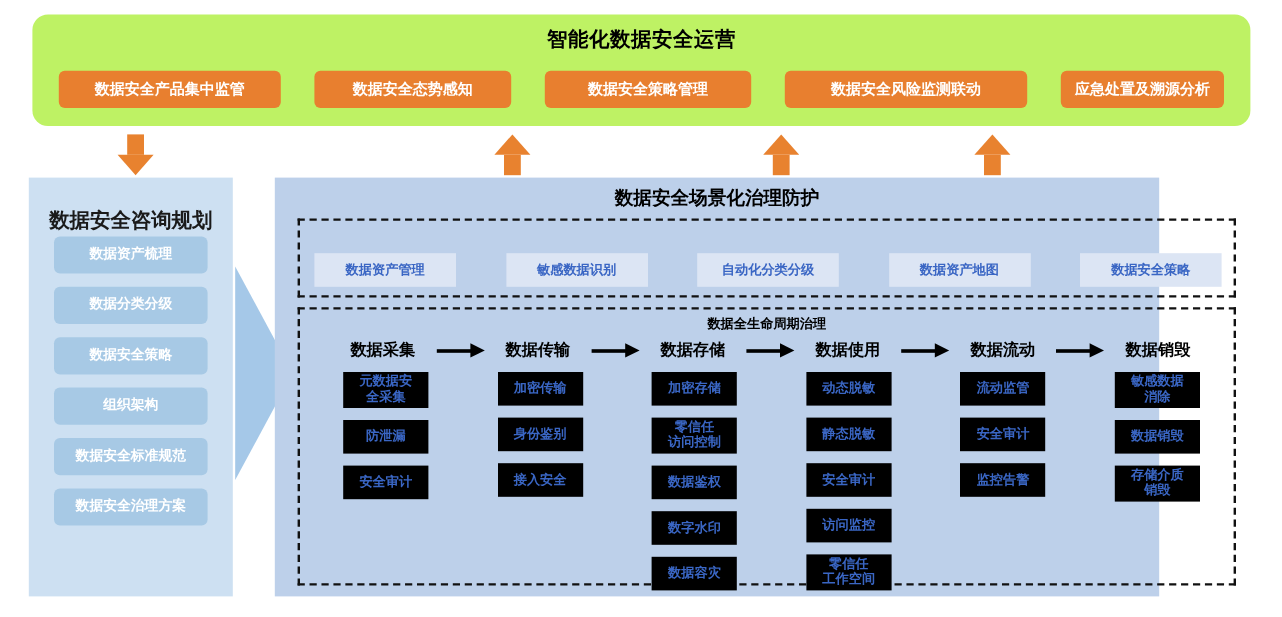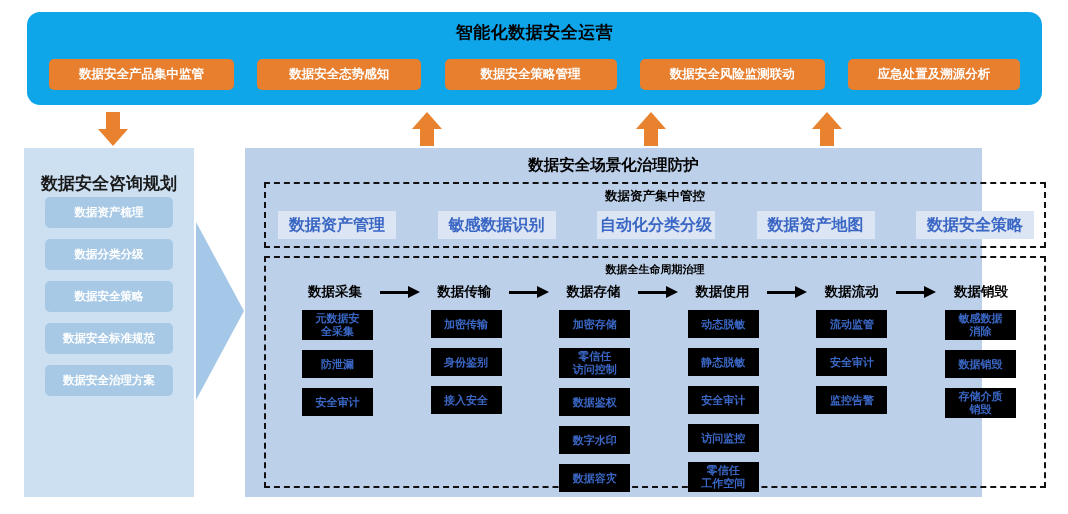--- a/index.html
+++ b/index.html
@@ -15,21 +15,21 @@
     overflow: hidden;
   }
 
   
   #top-banner {
     position: absolute;
     left: 27px;
     top: 12px;
     width: 1015px;
     height: 93px;
-    background: #0ea5e9;
+    background: #bef264;
     border-radius: 13px;
     box-sizing: border-box;
   }
   #top-banner-title {
     position: absolute;
     left: 0;
     top: 9px;
     width: 100%;
     text-align: center;
     font-size: 17px;
@@ -53,22 +53,22 @@
     color: #ffffff;
     font-size: 12.5px;
     font-weight: bold;
     text-align: center;
     box-sizing: border-box;
     white-space: nowrap;
   }
   .banner-btn.w1 { width: 164px; }
   .banner-btn.w2 { width: 185px; }
   .banner-btn.w3 { width: 172px; }
-  .banner-btn.w4 { width: 185px; }
-  .banner-btn.w5 { width: 172px; }
+  .banner-btn.w4 { width: 202px; }
+  .banner-btn.w5 { width: 136px; }
 
   
   .varrow {
     position: absolute;
     width: 30px;
     height: 34px;
   }
   .varrow .shaft {
     position: absolute;
     left: 8px;
@@ -143,21 +143,21 @@
     font-size: 11.5px;
     font-weight: bold;
     text-align: center;
     white-space: nowrap;
     box-sizing: border-box;
   }
 
   
   #main-panel {
     position: absolute;
-    left: 245px;
+    left: 229px;
     top: 148px;
     width: 737px;
     height: 349px;
     background: #bdd0ea;
     box-sizing: border-box;
   }
   #main-panel-title {
     position: absolute;
     left: 0;
     top: 7px;
@@ -195,21 +195,21 @@
     width: 756px;
     display: flex;
     justify-content: space-between;
   }
   .asset-item {
     width: 118px;
     height: 28px;
     line-height: 28px;
     background: #dce5f4;
     color: #3a66c4;
-    font-size: 16px;
+    font-size: 11px;
     font-weight: bold;
     text-align: center;
     white-space: nowrap;
     box-sizing: border-box;
   }
 
   
   #lifecycle-section {
     position: absolute;
     left: 19px;
@@ -330,30 +330,30 @@
   <div class="head"></div>
 </div>
 <div id="big-right-arrow"></div>
 
 <div id="sidebar">
   <div id="sidebar-title">数据安全咨询规划</div>
   <div id="sidebar-items">
     <div class="sidebar-item">数据资产梳理</div>
     <div class="sidebar-item">数据分类分级</div>
     <div class="sidebar-item">数据安全策略</div>
+    <div class="sidebar-item">组织架构</div>
     <div class="sidebar-item">数据安全标准规范</div>
     <div class="sidebar-item">数据安全治理方案</div>
   </div>
 </div>
 
 <div id="main-panel">
   <div id="main-panel-title">数据安全场景化治理防护</div>
 
   <div id="asset-section">
-    <div id="asset-section-title">数据资产集中管控</div>
     <div id="asset-items">
       <div class="asset-item">数据资产管理</div>
       <div class="asset-item">敏感数据识别</div>
       <div class="asset-item">自动化分类分级</div>
       <div class="asset-item">数据资产地图</div>
       <div class="asset-item">数据安全策略</div>
     </div>
   </div>
 
   <div id="lifecycle-section">

